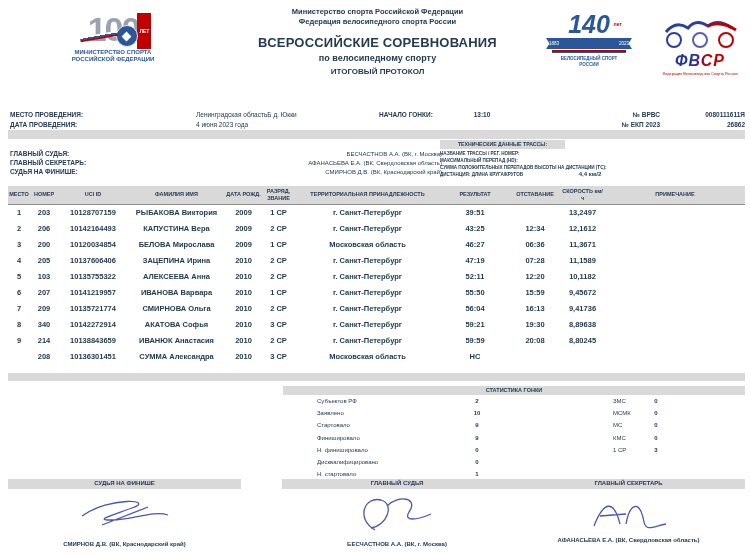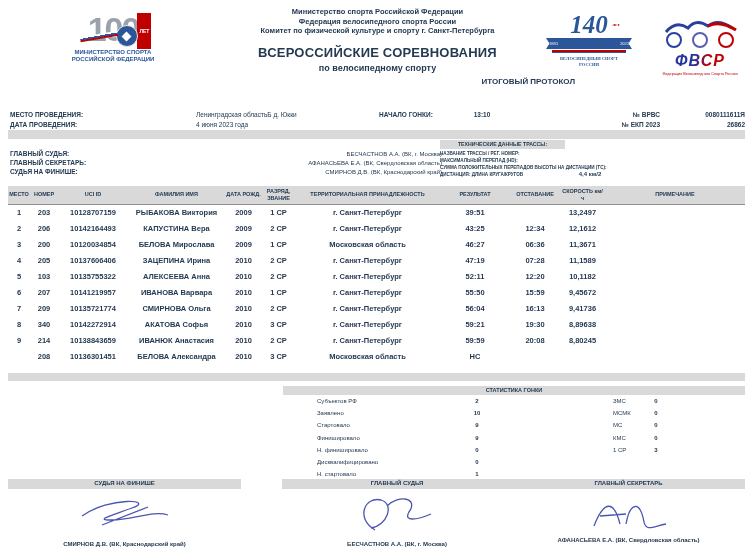--- a/index.html
+++ b/index.html
@@ -7,40 +7,40 @@
         color:#243a52;font-family:"Liberation Sans","DejaVu Sans",sans-serif;}
   .abs{position:absolute;}
   .b{font-weight:bold;}
   .bar{background:#d9d9d9;}
 
   
   .hdr{left:180px;top:7px;width:395px;text-align:center;}
   .org{font-size:7.5px;font-weight:bold;line-height:9.5px;}
   .title{font-size:13px;font-weight:bold;margin-top:9px;letter-spacing:.2px;}
   .subtitle{font-size:9px;font-weight:bold;margin-top:3px;}
-  .ptype{font-size:8px;font-weight:bold;margin-top:4px;text-align:right;}
+  .ptype{font-size:8px;font-weight:bold;margin-top:4px;}
   .disc{font-size:8px;font-weight:bold;margin-top:2px;}
   .categ{font-size:8px;font-weight:bold;margin-top:2px;}
 
   
   .mlogo{left:52px;top:12px;width:122px;height:90px;text-align:center;}
   .m100{position:relative;display:inline-block;font-size:34px;font-weight:800;
         color:#9aa3ad;letter-spacing:-2px;line-height:34px;}
   .mlet{position:absolute;top:1px;right:-13px;background:#c00000;color:#fff;
         font-size:5px;font-weight:bold;padding:1px 2px;letter-spacing:0;}
   .memblem{position:absolute;left:28px;top:13px;width:20px;height:20px;border-radius:50%;
         background:#2b579a;border:1.5px solid #e8e8e8;}
   .memblem i{position:absolute;left:6.5px;top:6.5px;width:7px;height:7px;background:#fff;
         transform:rotate(45deg);display:block;}
   .mflag{position:absolute;left:-8px;top:22px;width:38px;height:5px;transform:rotate(-10deg);
         background:linear-gradient(180deg,#fff 33%,#2b579a 33%,#2b579a 66%,#c00000 66%);}
   .mcap{font-size:6px;font-weight:bold;color:#2b579a;line-height:7px;margin-top:3px;}
 
   
-  .alogo{left:538px;top:12px;width:102px;height:90px;text-align:center;font-family:Liberation Serif, serif;}
+  .alogo{left:538px;top:12px;width:102px;height:90px;text-align:center;}
   .a140{font-size:25px;font-weight:800;color:#2b579a;font-style:italic;line-height:25px;position:relative;display:inline-block;}
   .a140 .alet{position:absolute;top:0;right:-12px;color:#c00000;font-size:5px;font-style:normal;font-weight:bold;}
   .aband{margin:1px auto 0;width:86px;height:11px;background:#2b579a;color:#fff;font-size:4.5px;
         line-height:11px;display:flex;justify-content:space-between;padding:0 3px;box-sizing:border-box;
         clip-path:polygon(0 0,100% 0,96% 50%,100% 100%,0 100%,4% 50%);}
   .astripe{margin:1px auto 0;width:74px;height:3px;background:linear-gradient(180deg,#c00000 60%,#2b579a 60%);}
   .acap{font-size:4.5px;font-weight:bold;color:#2b579a;line-height:5.5px;margin-top:3px;}
 
   
   .flogo{left:652px;top:16px;width:96px;height:84px;text-align:center;}
@@ -102,21 +102,20 @@
     </span>
     <div class="mcap">
       <div>МИНИСТЕРСТВО СПОРТА</div>
       <div>РОССИЙСКОЙ ФЕДЕРАЦИИ</div>
     </div>
   </div>
 
   <div class="abs hdr">
     <div class="org">Министерство спорта Российской Федерации</div>
     <div class="org">Федерация велосипедного спорта России</div>
-    <div class="org">Комитет по физической культуре и спорту г. Санкт-Петербурга</div>
     <div class="title">ВСЕРОССИЙСКИЕ СОРЕВНОВАНИЯ</div>
     <div class="subtitle">по велосипедному спорту</div>
     <div class="ptype">ИТОГОВЫЙ ПРОТОКОЛ</div>
   </div>
 
   <div class="abs alogo">
     <span class="a140">
       <span>140</span>
       <span class="alet">лет</span>
     </span>
@@ -315,21 +314,21 @@
         <td class="tl region">г. Санкт-Петербург</td>
         <td class="tc">59:59</td>
         <td class="tc">20:08</td>
         <td class="tc">8,80245</td>
         <td class="tc"></td>
       </tr>
       <tr>
         <td class="tc"></td>
         <td class="tc">208</td>
         <td class="tc">10136301451</td>
-        <td class="tl">БЕЛОВА Александра</td>
+        <td class="tl">СУММА Александра</td>
         <td class="tc">2010</td>
         <td class="tc">3 СР</td>
         <td class="tl region">Московская область</td>
         <td class="tc">НС</td>
         <td class="tc"></td>
         <td class="tc"></td>
         <td class="tc"></td>
       </tr>
     </tbody>
   </table>

